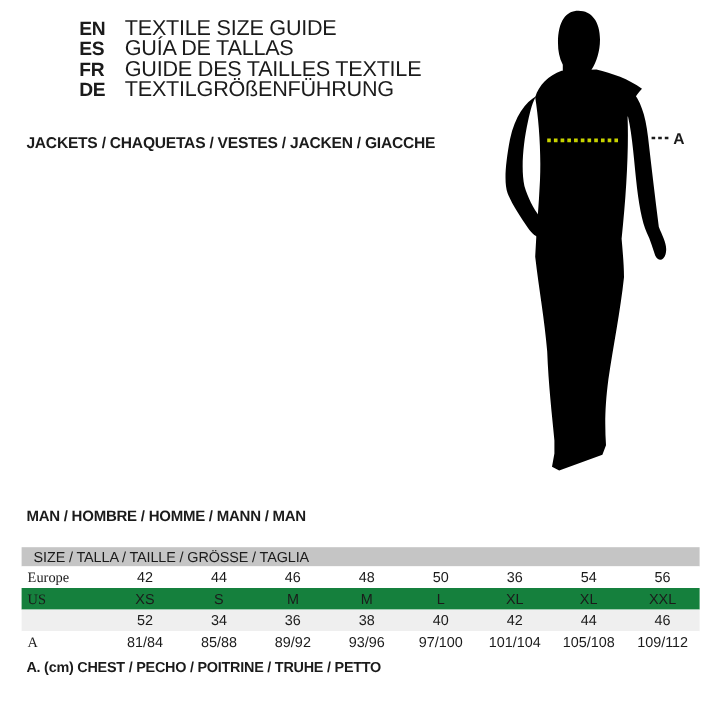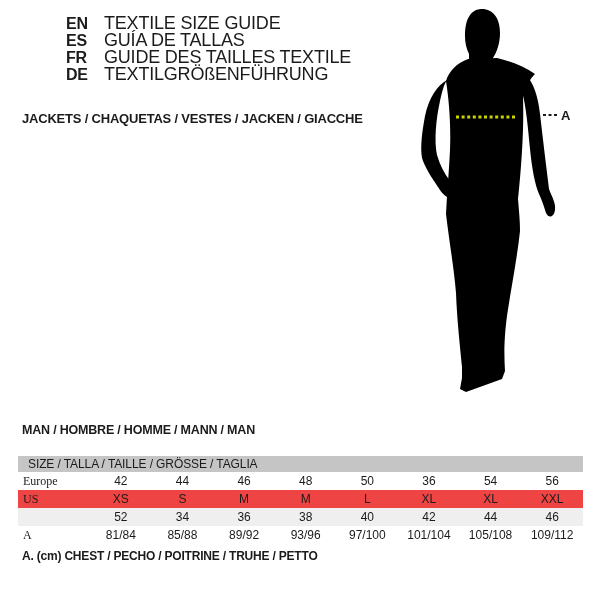--- a/index.html
+++ b/index.html
@@ -72,21 +72,21 @@
         <div class="t-label">Europe</div>
         <div class="t-val">42</div>
         <div class="t-val">44</div>
         <div class="t-val">46</div>
         <div class="t-val">48</div>
         <div class="t-val">50</div>
         <div class="t-val">36</div>
         <div class="t-val">54</div>
         <div class="t-val">56</div>
       </div>
-      <div class="t-row" style="background: #ef4444;">
+      <div class="t-row" style="background: #15803d;">
         <div class="t-label">US</div>
         <div class="t-val">XS</div>
         <div class="t-val">S</div>
         <div class="t-val">M</div>
         <div class="t-val">M</div>
         <div class="t-val">L</div>
         <div class="t-val">XL</div>
         <div class="t-val">XL</div>
         <div class="t-val">XXL</div>
       </div>

